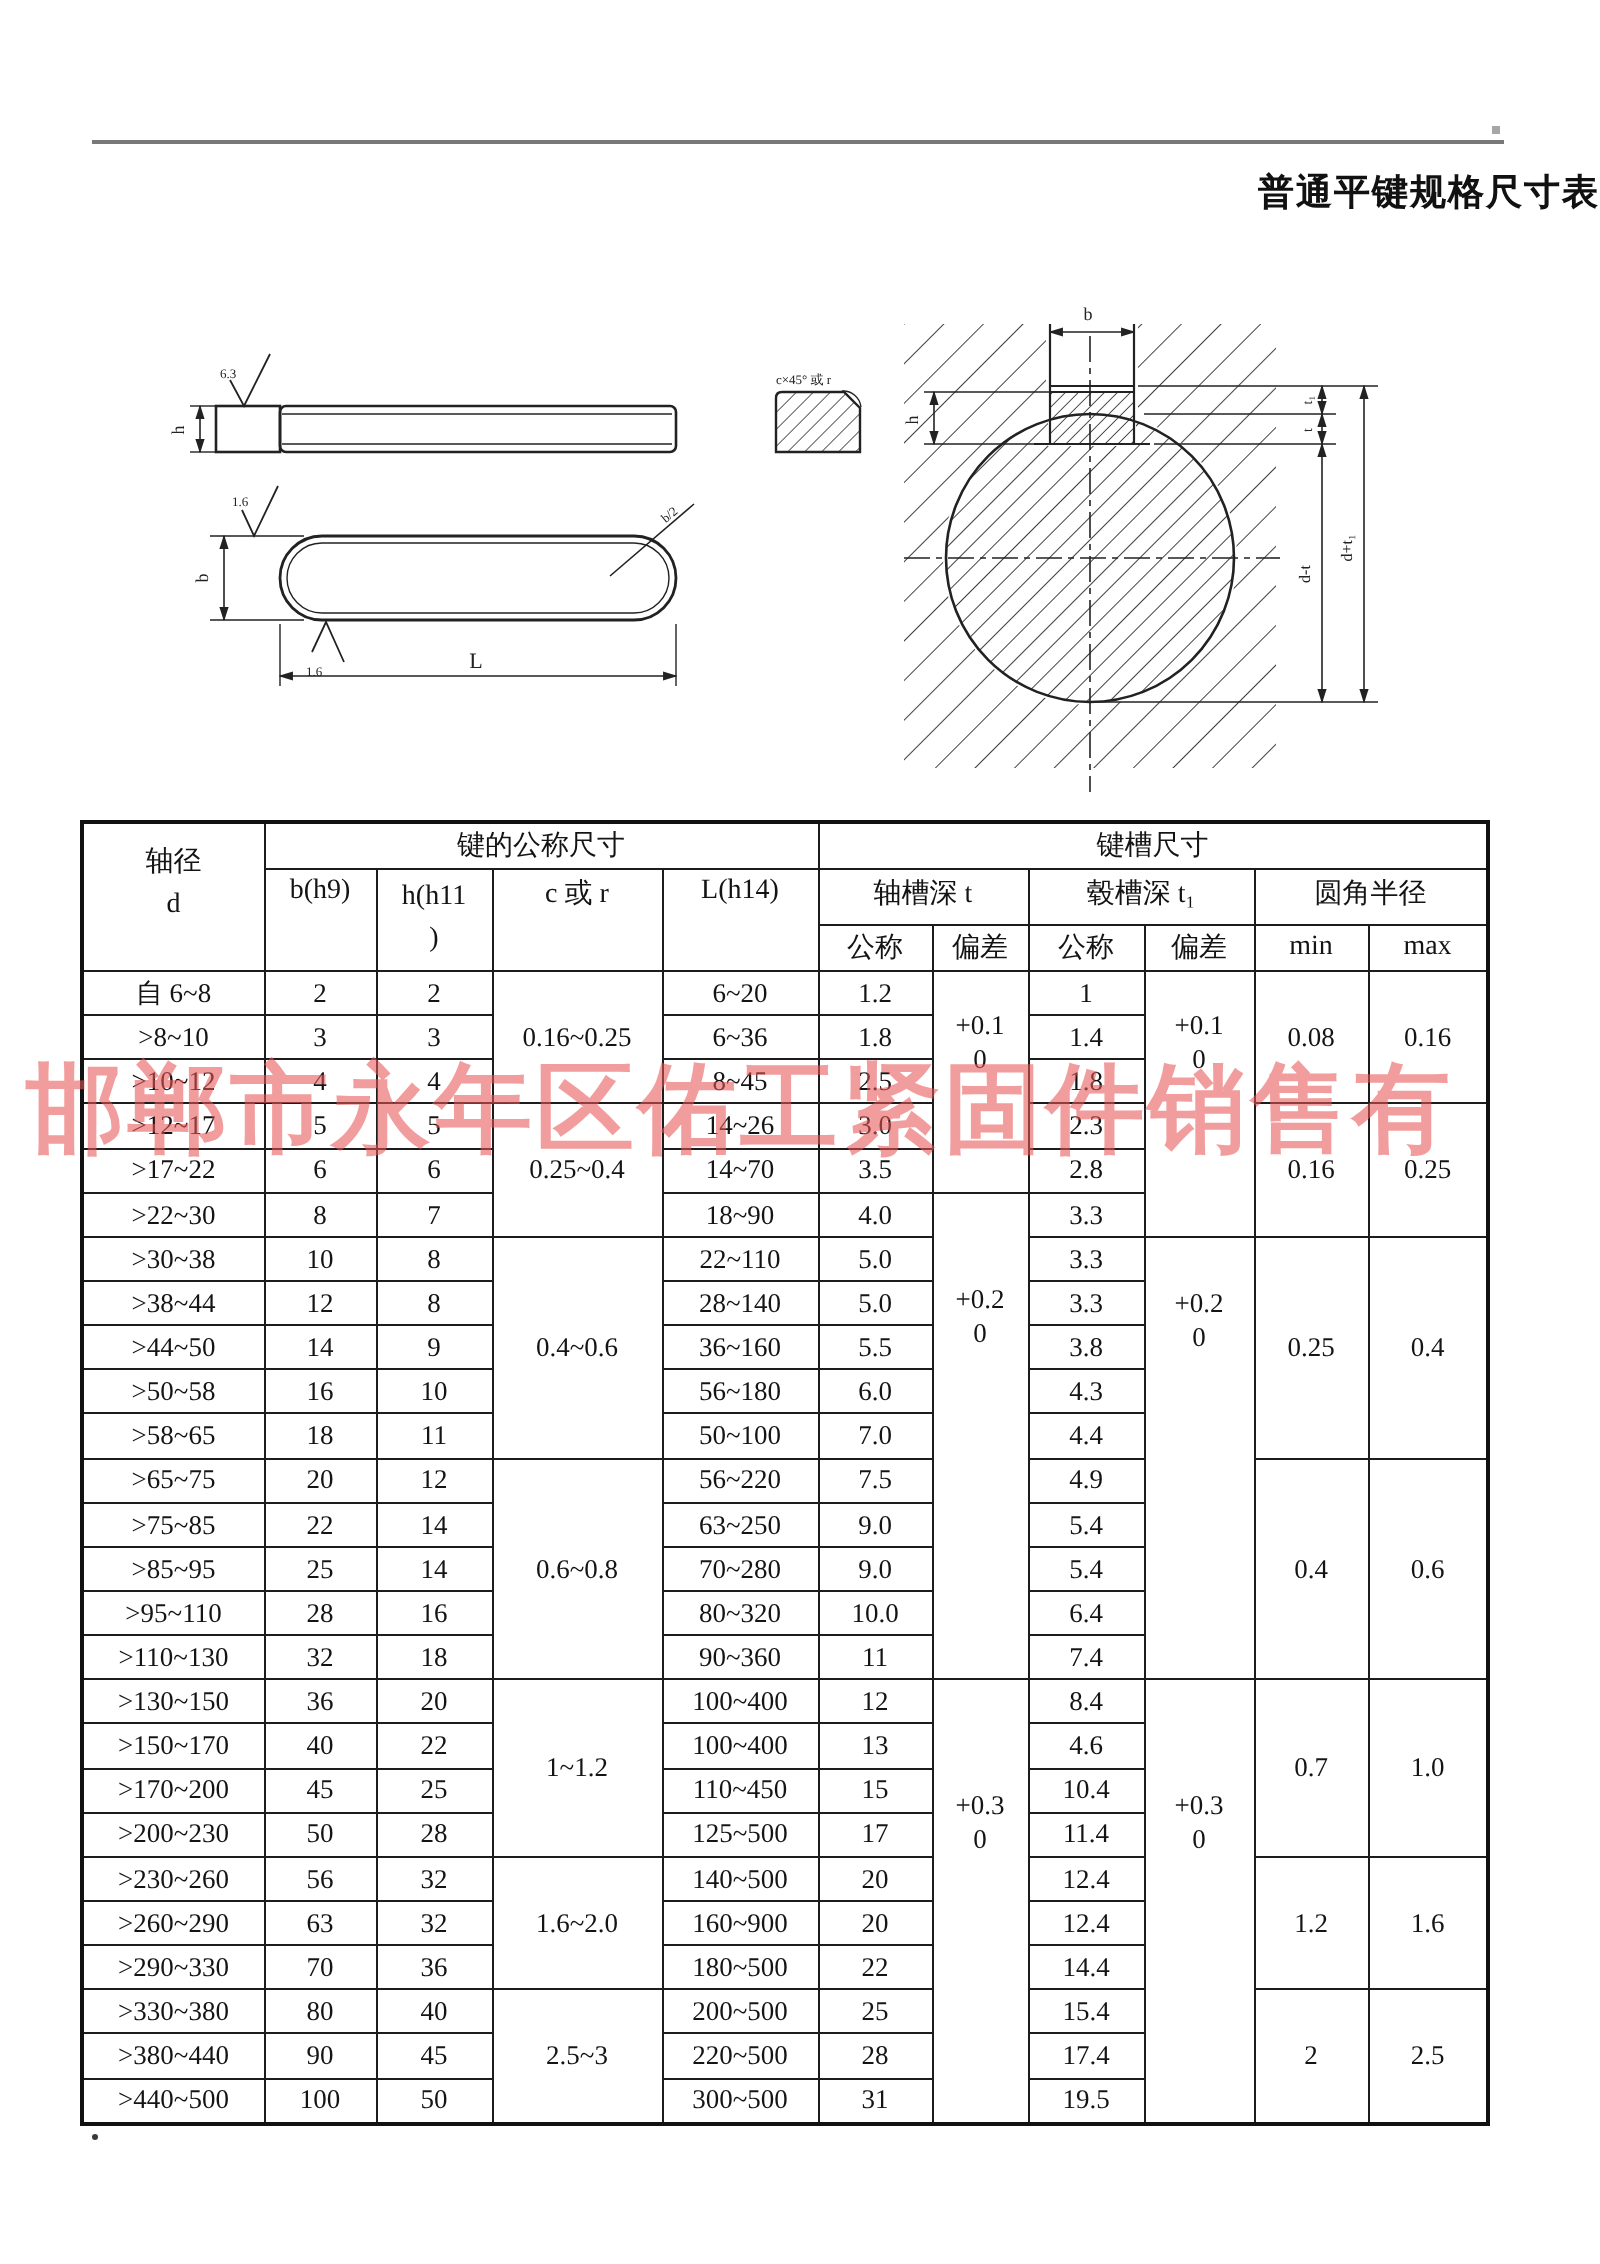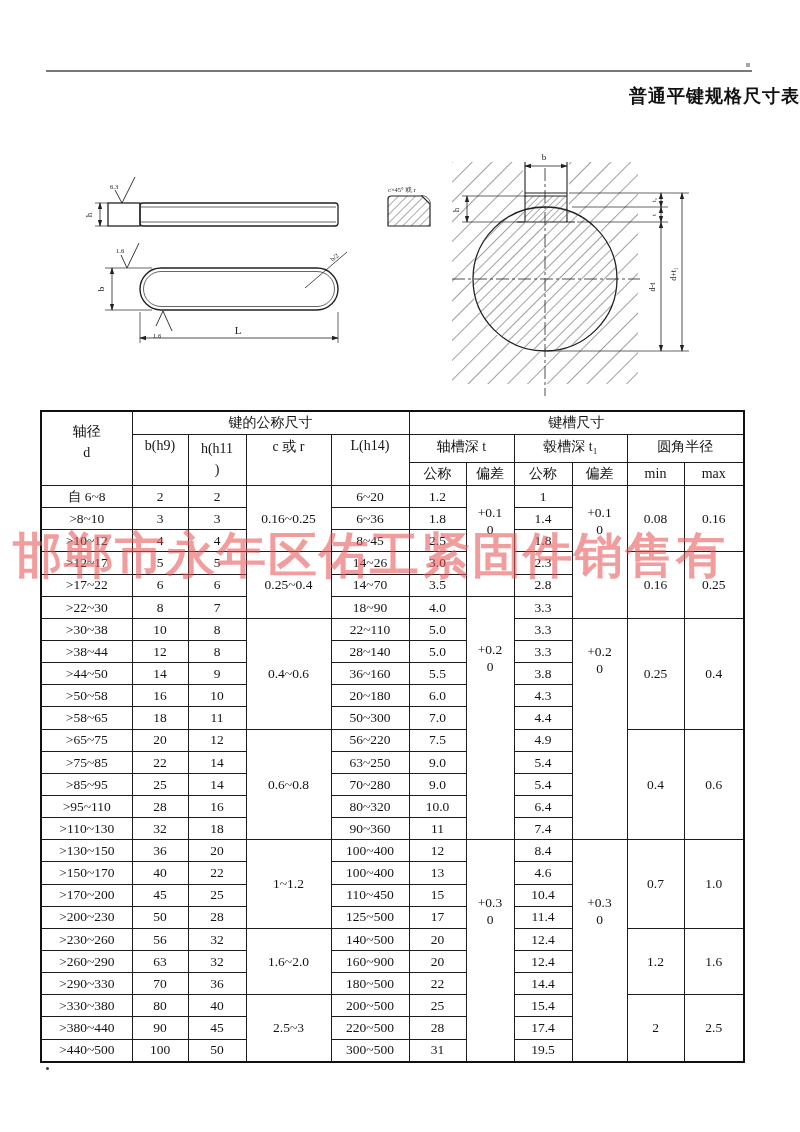--- a/index.html
+++ b/index.html
@@ -287,29 +287,29 @@
           <td>14</td>
           <td>9</td>
           <td>36~160</td>
           <td>5.5</td>
           <td>3.8</td>
         </tr>
         <tr>
           <td>&gt;50~58</td>
           <td>16</td>
           <td>10</td>
-          <td>20~180</td>
+          <td>56~180</td>
           <td>6.0</td>
           <td>4.3</td>
         </tr>
         <tr>
           <td>&gt;58~65</td>
           <td>18</td>
           <td>11</td>
-          <td>50~300</td>
+          <td>50~100</td>
           <td>7.0</td>
           <td>4.4</td>
         </tr>
         <tr>
           <td>&gt;65~75</td>
           <td>20</td>
           <td>12</td>
           <td rowspan="5">0.6~0.8</td>
           <td>56~220</td>
           <td>7.5</td>

